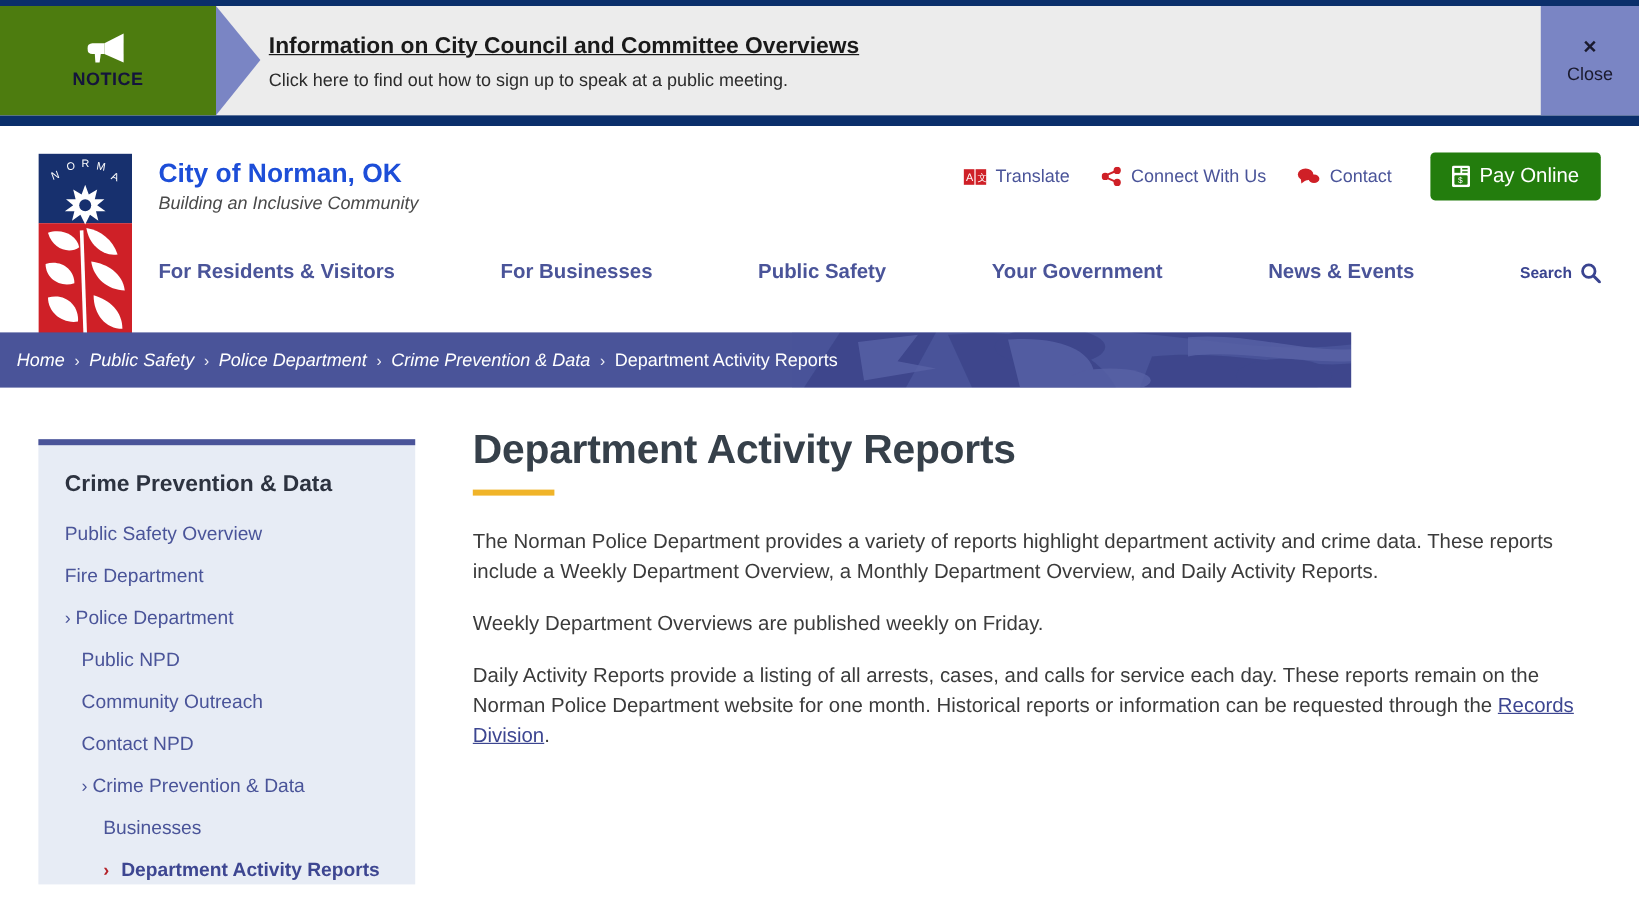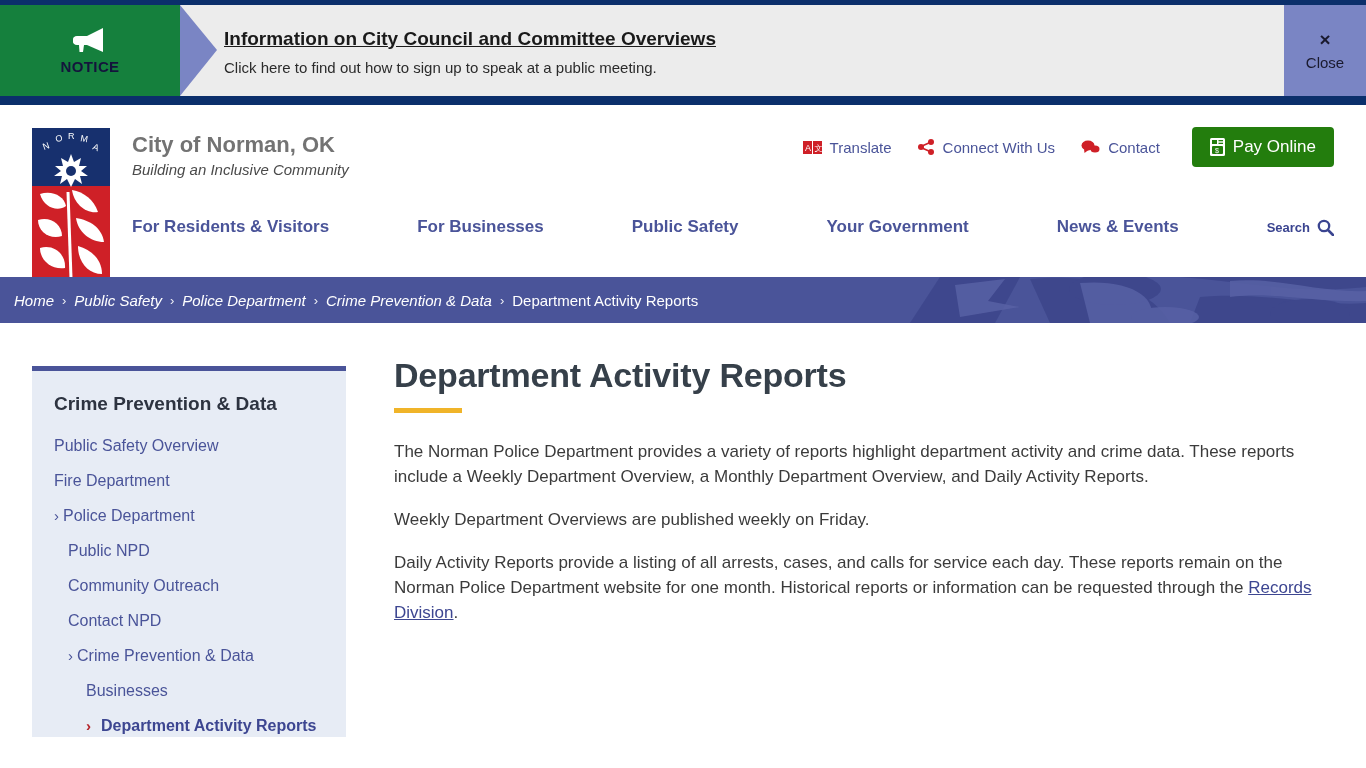--- a/index.html
+++ b/index.html
@@ -16,21 +16,21 @@
     position: relative;
     width: 1366px; height: 96px;
     background: #ececec;
     display: flex;
     align-items: stretch;
     border-top: 5px solid #0b2f6b;
   }
   .notice-flag {
     position: relative;
     width: 180px;
-    background: #15803d;
+    background: #4d7c0f;
     display: flex; flex-direction: column;
     align-items: center; justify-content: center;
     flex: 0 0 180px;
     z-index: 2;
   }
   .notice-flag:after {
     content: "";
     position: absolute;
     right: -37px; top: 0;
     width: 0; height: 0;
@@ -77,21 +77,21 @@
     background: #ffffff;
   }
   .logo-wrap {
     position: absolute; left: 32px; top: 23px;
     width: 78px; height: 155px;
   }
   .brand {
     position: absolute; left: 132px; top: 26px;
   }
   .brand-title {
-    font-size: 22px; font-weight: bold; color: #737373;
+    font-size: 22px; font-weight: bold; color: #1d4ed8;
     line-height: 28px;
   }
   .brand-tagline {
     font-size: 15px; font-style: italic; color: #4a4a4a;
     line-height: 22px;
   }
 
   .utility {
     position: absolute; right: 32px; top: 22px;
     display: flex; align-items: center; gap: 26px;
@@ -122,21 +122,21 @@
   .nav-spacer { flex: 1 1 auto; }
   .nav-search {
     display: flex; align-items: center; gap: 7px;
     font-size: 13px; font-weight: bold; color: #3a4490;
     cursor: pointer;
   }
 
   
   .crumb-bar {
     position: relative;
-    width: 1366px; height: 46px;
+    width: 1126px; height: 46px;
     background: #4a5499;
     overflow: hidden;
     display: flex; align-items: center;
   }
   .crumb-deco {
     position: absolute; right: 0; top: 0; bottom: 0; width: 466px;
     opacity: .9;
   }
   .crumb-inner {
     position: relative; z-index: 2;

